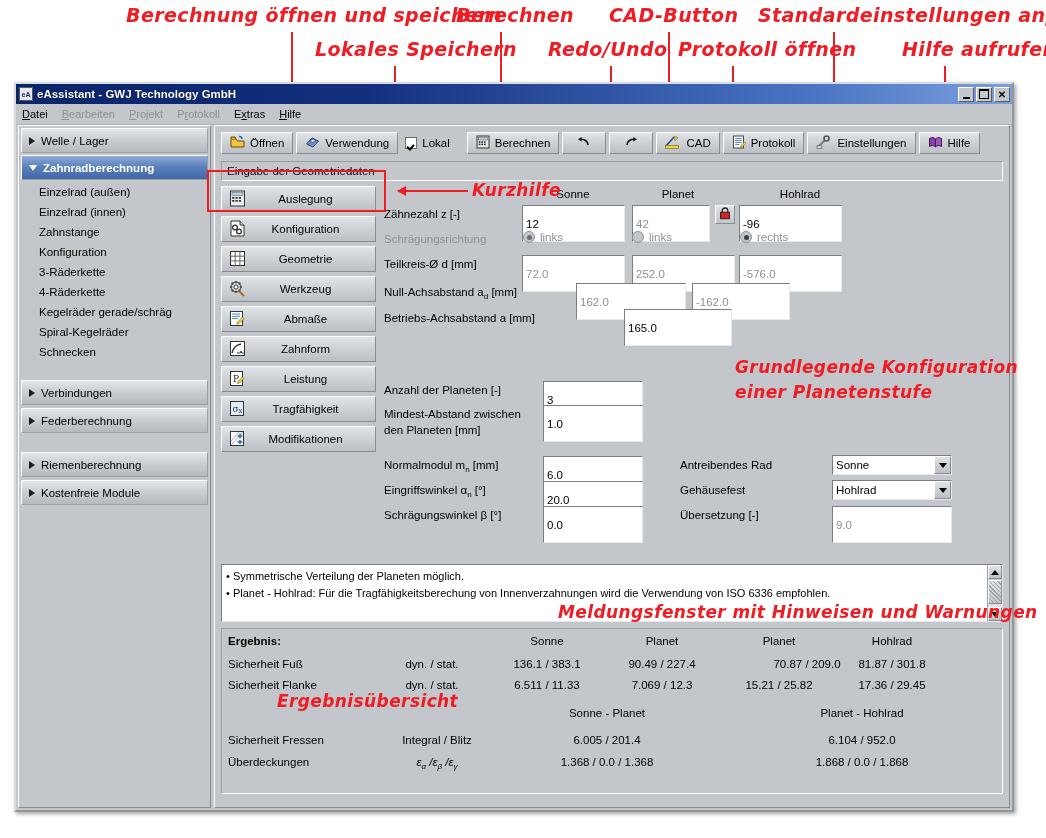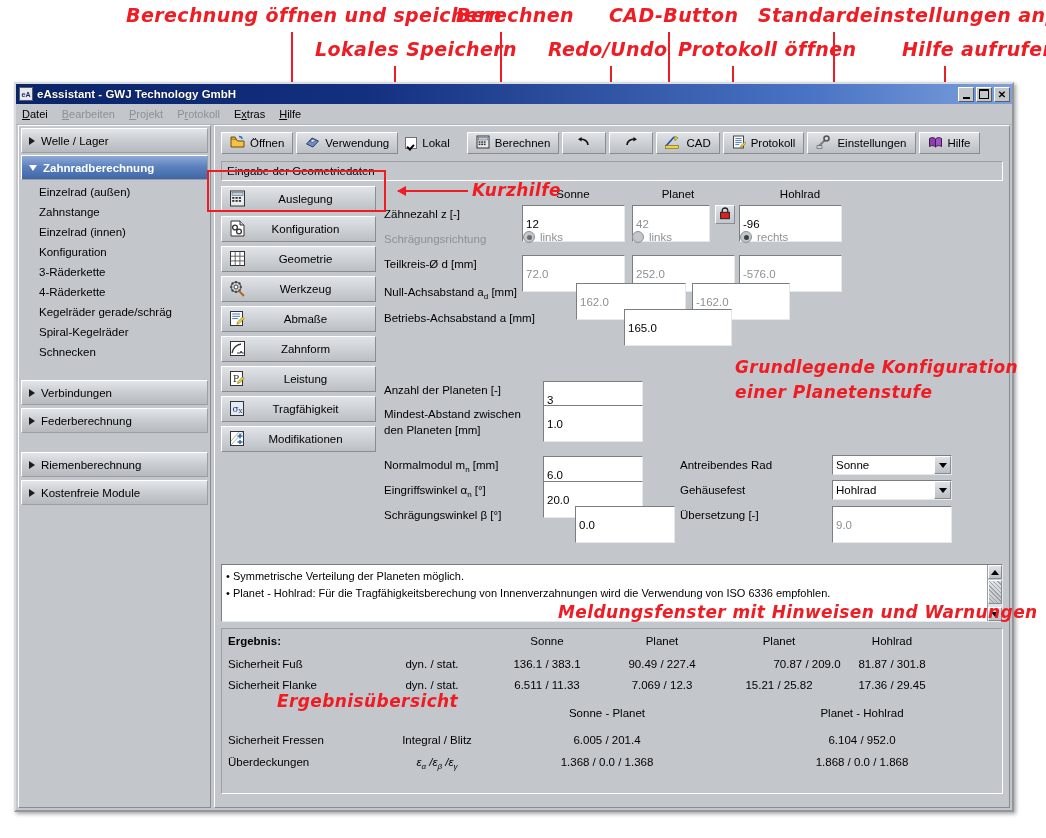--- a/index.html
+++ b/index.html
@@ -465,24 +465,24 @@
         <span>Welle / Lager</span>
       </div>
       <div class="grp open">
         <span class="tri"></span>
         <span>Zahnradberechnung</span>
       </div>
       <div class="leaf">
           <span>Einzelrad (außen)</span>
         </div>
       <div class="leaf">
+          <span>Einzelrad (innen)</span>
+        </div>
+      <div class="leaf">
           <span>Zahnstange</span>
-        </div>
-      <div class="leaf">
-          <span>Einzelrad (innen)</span>
         </div>
       <div class="leaf">
           <span>Konfiguration</span>
         </div>
       <div class="leaf">
           <span>3-Räderkette</span>
         </div>
       <div class="leaf">
           <span>4-Räderkette</span>
         </div>
@@ -817,21 +817,21 @@
             </div>
 
           <div class="lab" style="left:2px;top:302px;">
             <span>Eingriffswinkel α</span><span class="sub">n</span><span> [°]</span>
           </div>
           <div class="fld" style="left:161px;top:299px;width:100px;">
               <span>20.0</span>
             </div>
 
           <div class="lab" style="left:2px;top:327px;">Schrägungswinkel β [°]</div>
-          <div class="fld" style="left:161px;top:324px;width:100px;margin-left:32px;">
+          <div class="fld" style="left:161px;top:324px;width:100px;">
               <span>0.0</span>
             </div>
 
           <div class="lab" style="left:298px;top:277px;">Antreibendes Rad</div>
           <div class="combo" style="left:450px;top:273px;width:120px;">
             <span>Sonne</span>
             <span class="arrowbox">
                 <i></i>
               </span>
           </div>

